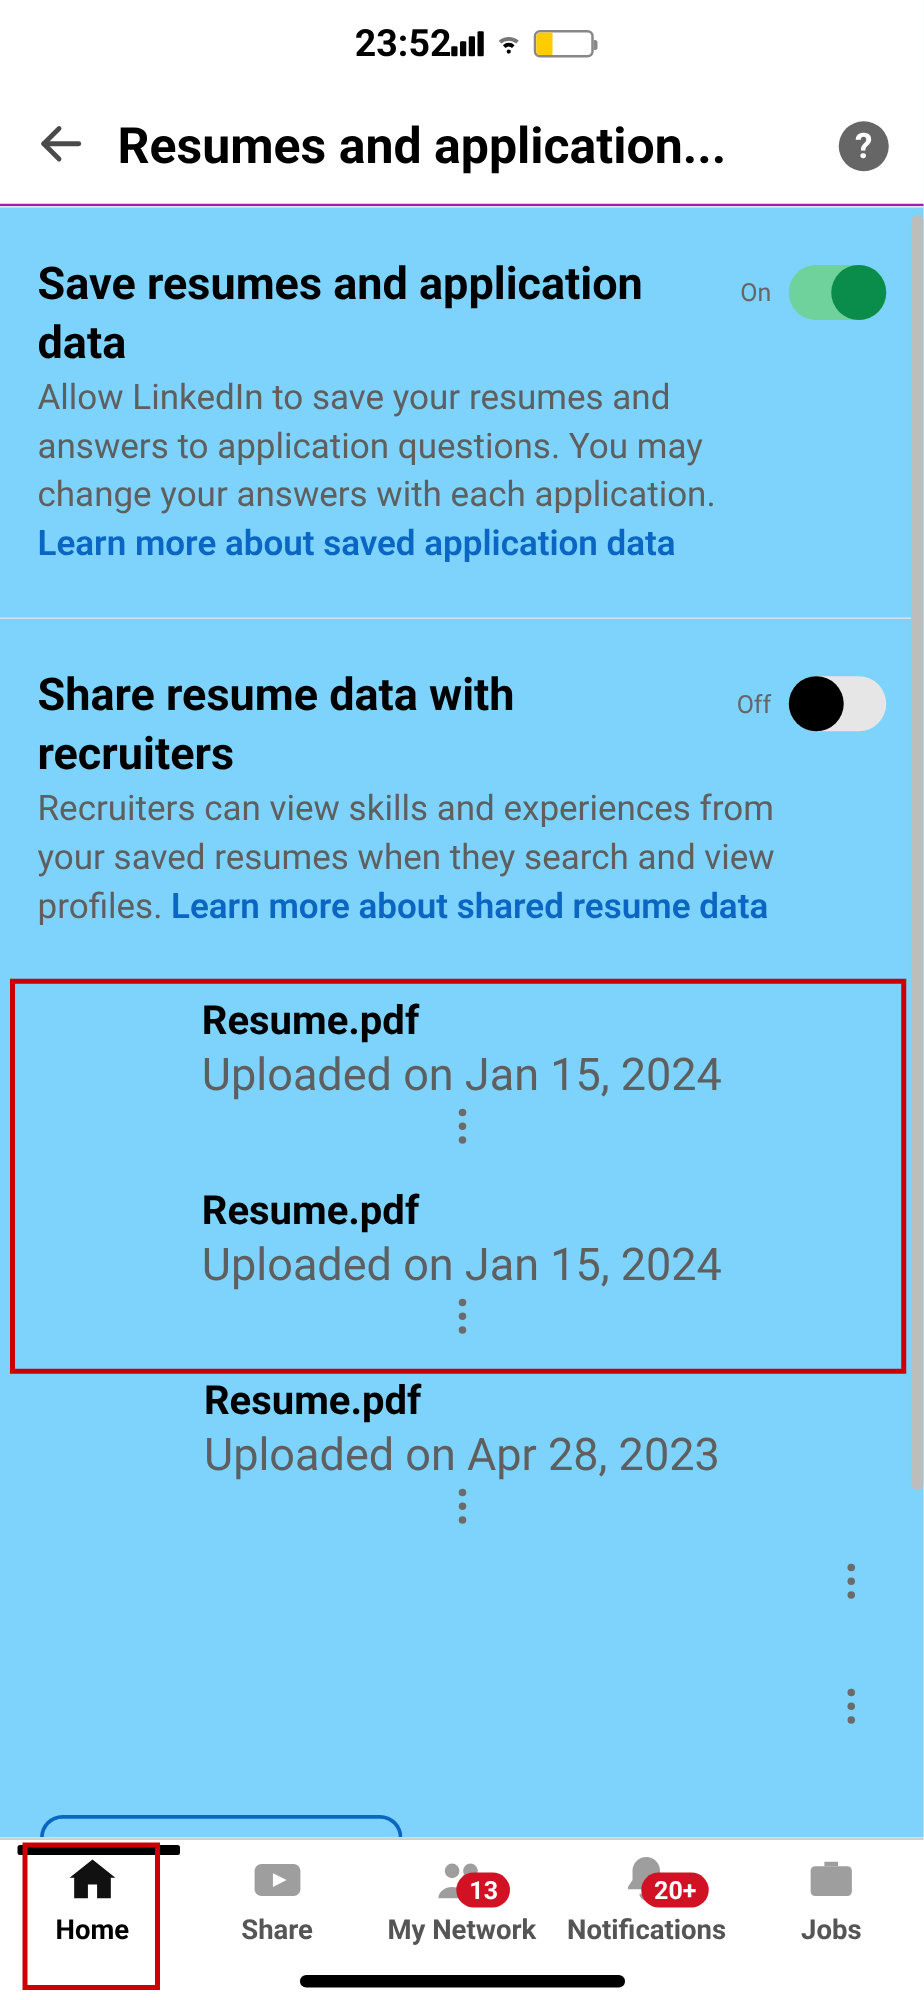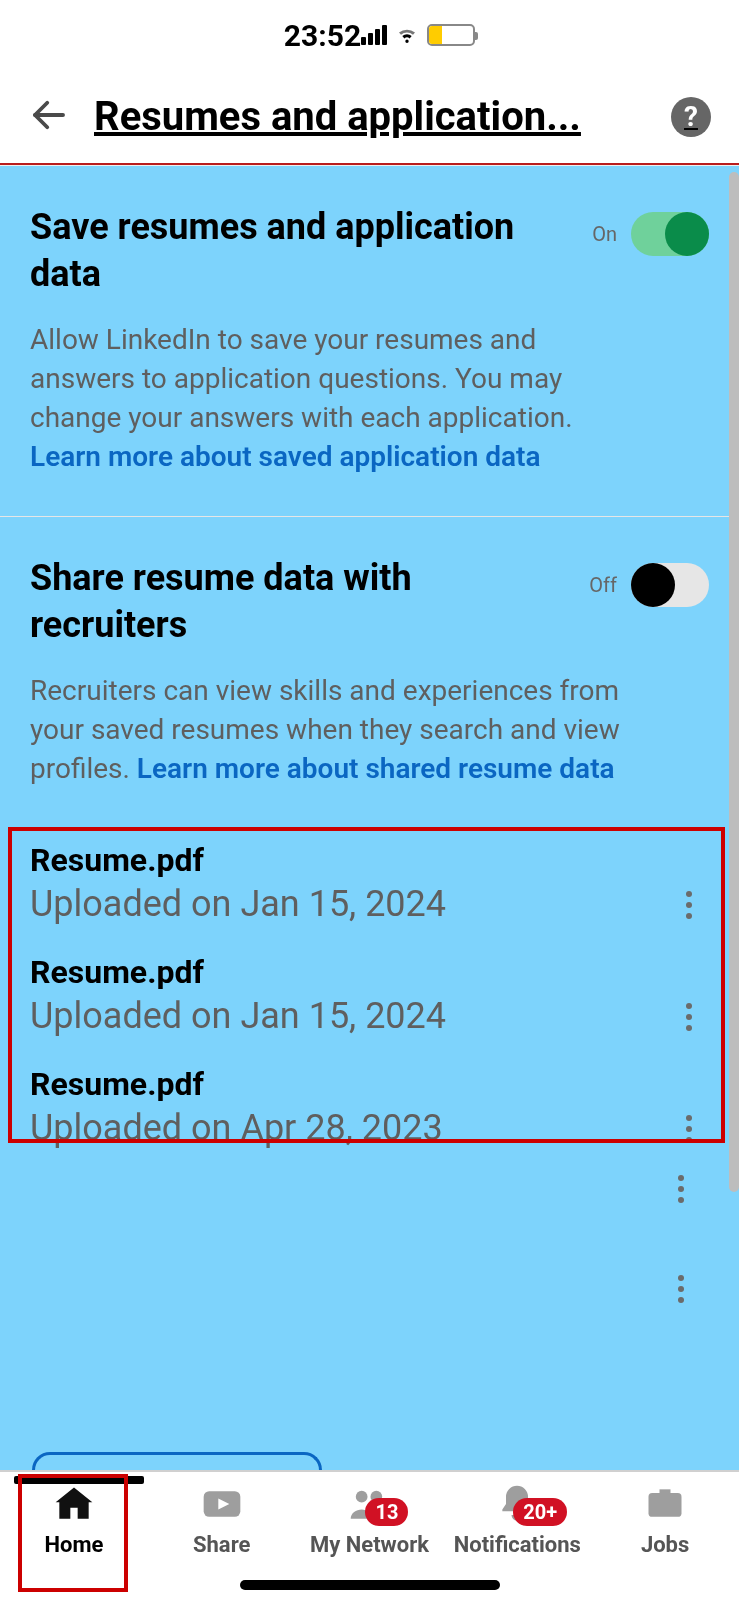--- a/index.html
+++ b/index.html
@@ -34,23 +34,22 @@
   }
   .battery::after{
     content:""; position:absolute; right:-5px; top:6px; width:3px; height:8px; background:#888; border-radius:0 2px 2px 0;
   }
   .battery-fill{ width:30%; height:100%; background:#ffcc00; border-radius:3px 0 0 3px;}
   
   .header {
     height: 95px;
     display:flex; align-items:center;
     padding: 0 28px;
-    border-bottom: 2px solid #b91c1c;
+    border-bottom: 2px solid #a21caf;
     gap: 24px;
-    text-decoration: underline;
   }
   .back-arrow svg{ width:42px; height:42px; stroke:#4a4a4a; }
   .header-title{
     flex:1;
     font-size:40px;
     font-weight:700;
     white-space:nowrap; overflow:hidden; text-overflow:ellipsis;
   }
   .help-circle{
     width:40px; height:40px; border-radius:50%;
@@ -85,38 +84,39 @@
     width:78px; height:44px; border-radius:22px; position:relative; cursor:pointer;
   }
   .toggle-knob{
     width:44px; height:44px; border-radius:50%; position:absolute; top:0;
   }
   .toggle.on{ background:#6fd19b;}
   .toggle.on .toggle-knob{ right:0; background:#0a8c4a;}
   .toggle.off{ background:#e6e6e6;}
   .toggle.off .toggle-knob{ left:0; background:#000;}
   .section-desc{
-    font-size:28px; color:#5f5f5f; line-height:1.4; margin-top:22px;
+    font-size:28px; color:#5f5f5f; line-height:1.4; 
     max-width: 560px;
   }
   .section-desc a{ color:#0a66c2; font-weight:600; text-decoration:none;}
   
   .resume-list{
     position:relative;
     margin-top:10px;
   }
   .highlight-box{
     position:absolute;
     left:8px; right:14px;
     top:0; height:316px;
     border:4px solid #c00; pointer-events:none;
   }
   .resume-item{
-    display:flex; align-items:flex-end; justify-content:space-between;
+    display:flex; align-items:center; justify-content:space-between;
     padding: 14px 30px 14px 30px;
+    flex-direction: column;
   }
   .resume-info{ display:flex; flex-direction:column; gap:4px;}
   .resume-name{ font-size:32px; font-weight:700;}
   .resume-date{ font-size:36px; color:#5f5f5f;}
   .dots-btn{
     width:40px; height:40px; display:flex; align-items:center; justify-content:center; cursor:pointer;
   }
   .dots-btn svg{ width:8px; height:30px; fill:#6b6b6b;}
   .extra-dots{ display:flex; justify-content:flex-end; padding-right:38px; margin-top:6px;}
   

